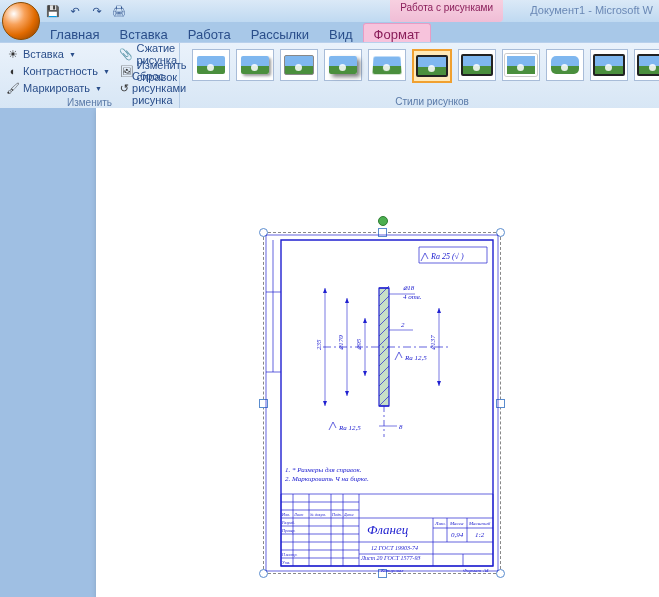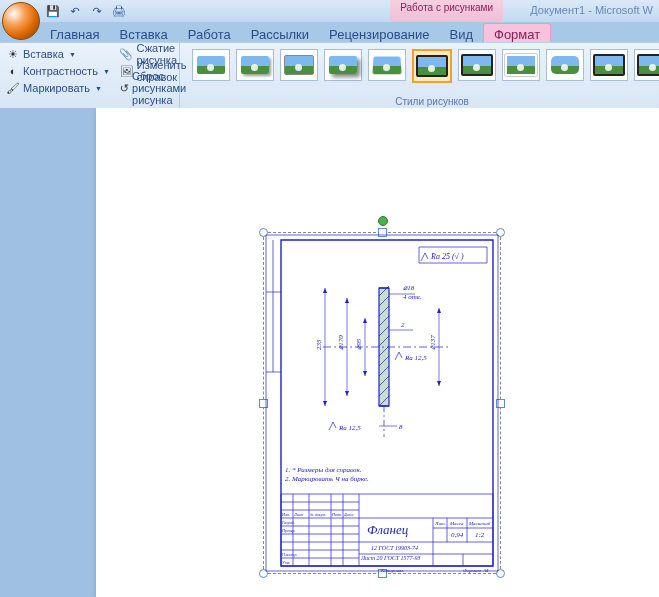--- a/index.html
+++ b/index.html
@@ -75,21 +75,20 @@
     </div>
     <div class="context-tab">Работа с рисунками</div>
     <div class="doc-title">Документ1 - Microsoft W</div>
   </div>
 
   <div class="tabs">
     <div class="tab">Главная</div>
     <div class="tab">Вставка</div>
     <div class="tab">Работа</div>
     <div class="tab">Рассылки</div>
-    <div class="tab">Рецензирование</div>
     <div class="tab">Вид</div>
     <div class="tab active">Формат</div>
   </div>
 
   <div class="ribbon">
     <div class="group" style="width:180px">
       <div style="display:flex;gap:10px;">
         <div>
           <div class="adjust-row">
               <span class="ico">☀</span>
@@ -115,20 +114,21 @@
           <div class="adjust-row">
               <span class="ico">🖼</span>
               <span class="lbl">Изменить справок</span>
             </div>
           <div class="adjust-row">
               <span class="ico">↺</span>
               <span class="lbl">Сброс рисунками рисунка</span>
             </div>
         </div>
       </div>
+      <div class="group-label">Изменить</div>
     </div>
 
     <div class="group styles">
       <div class="style-gallery">
         <div class="thumb">
             <div class="pic"></div>
           </div>
         <div class="thumb">
             <div class="pic" style="box-shadow:2px 2px 3px rgba(0,0,0,.4)"></div>
           </div>

